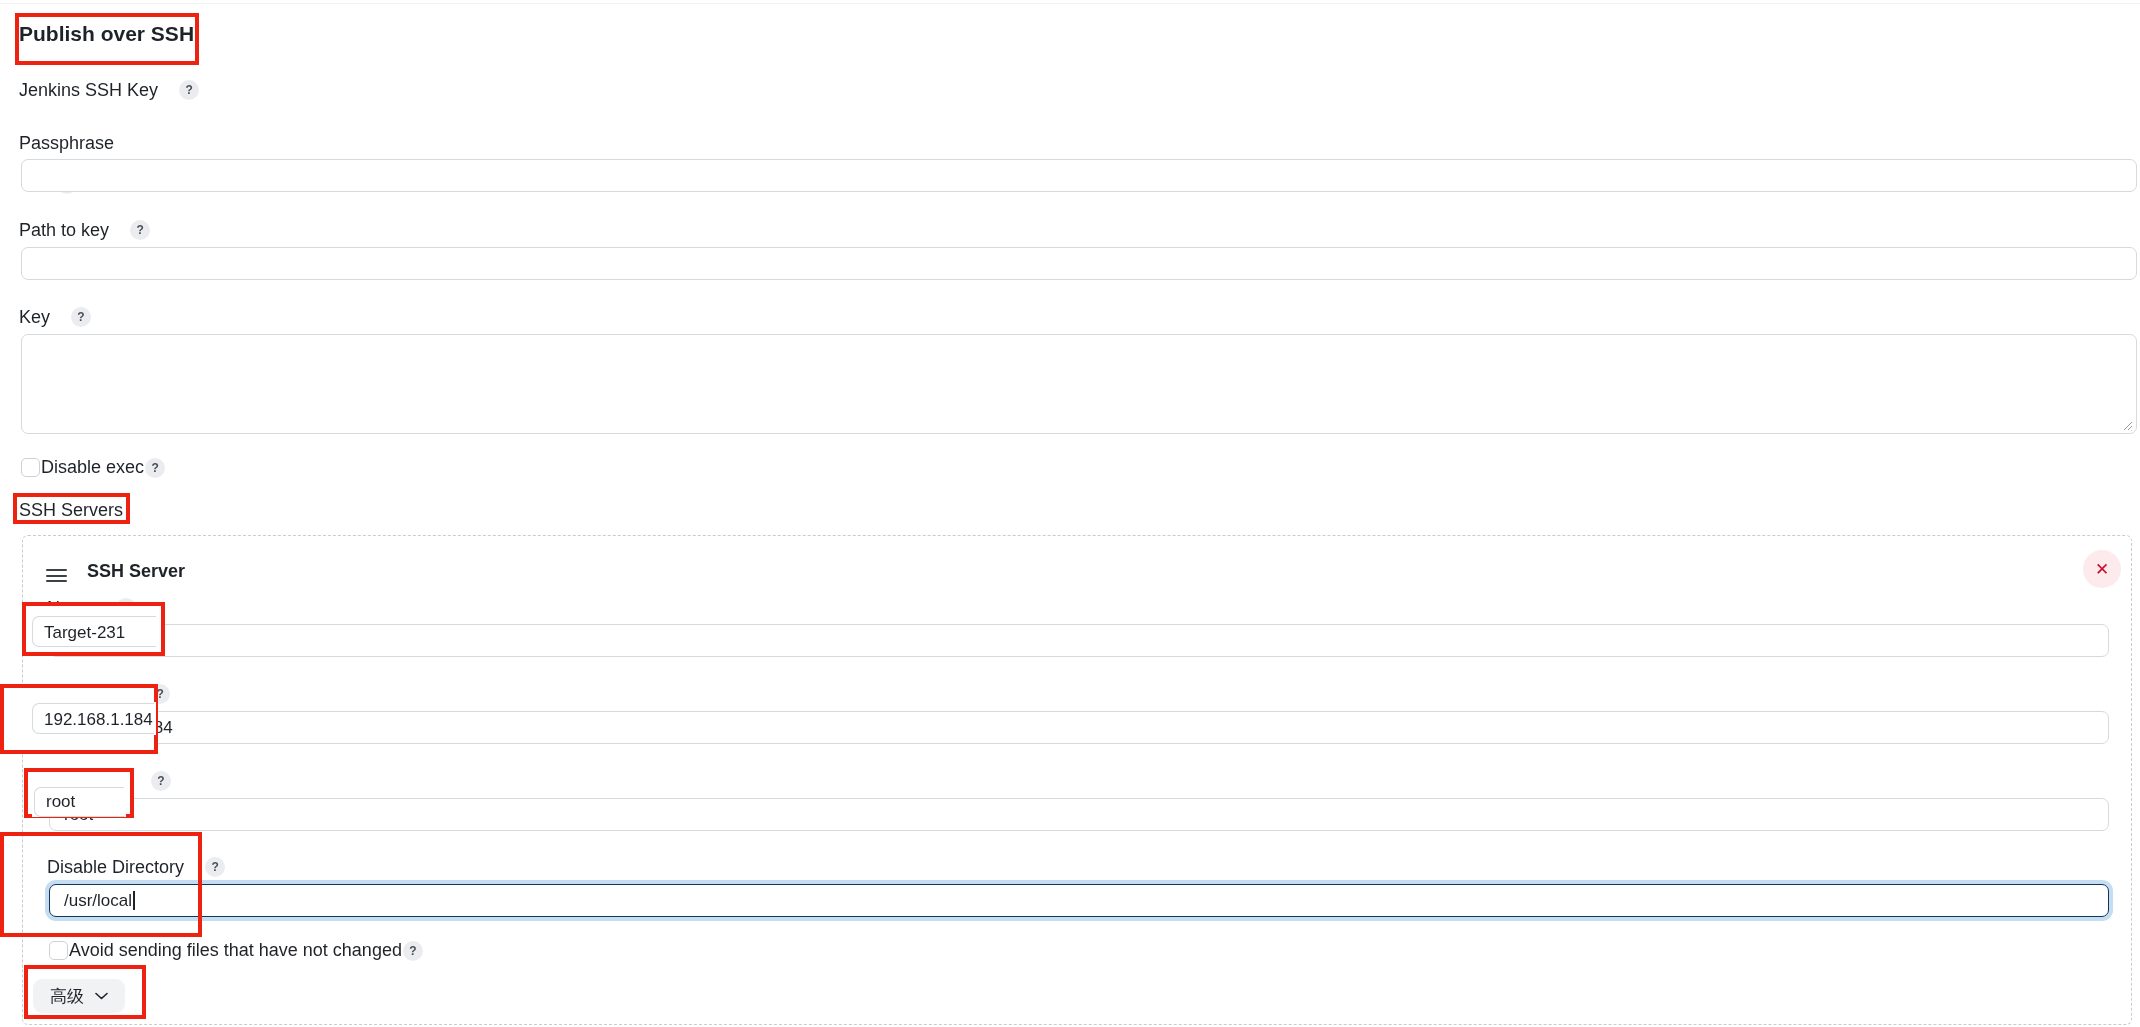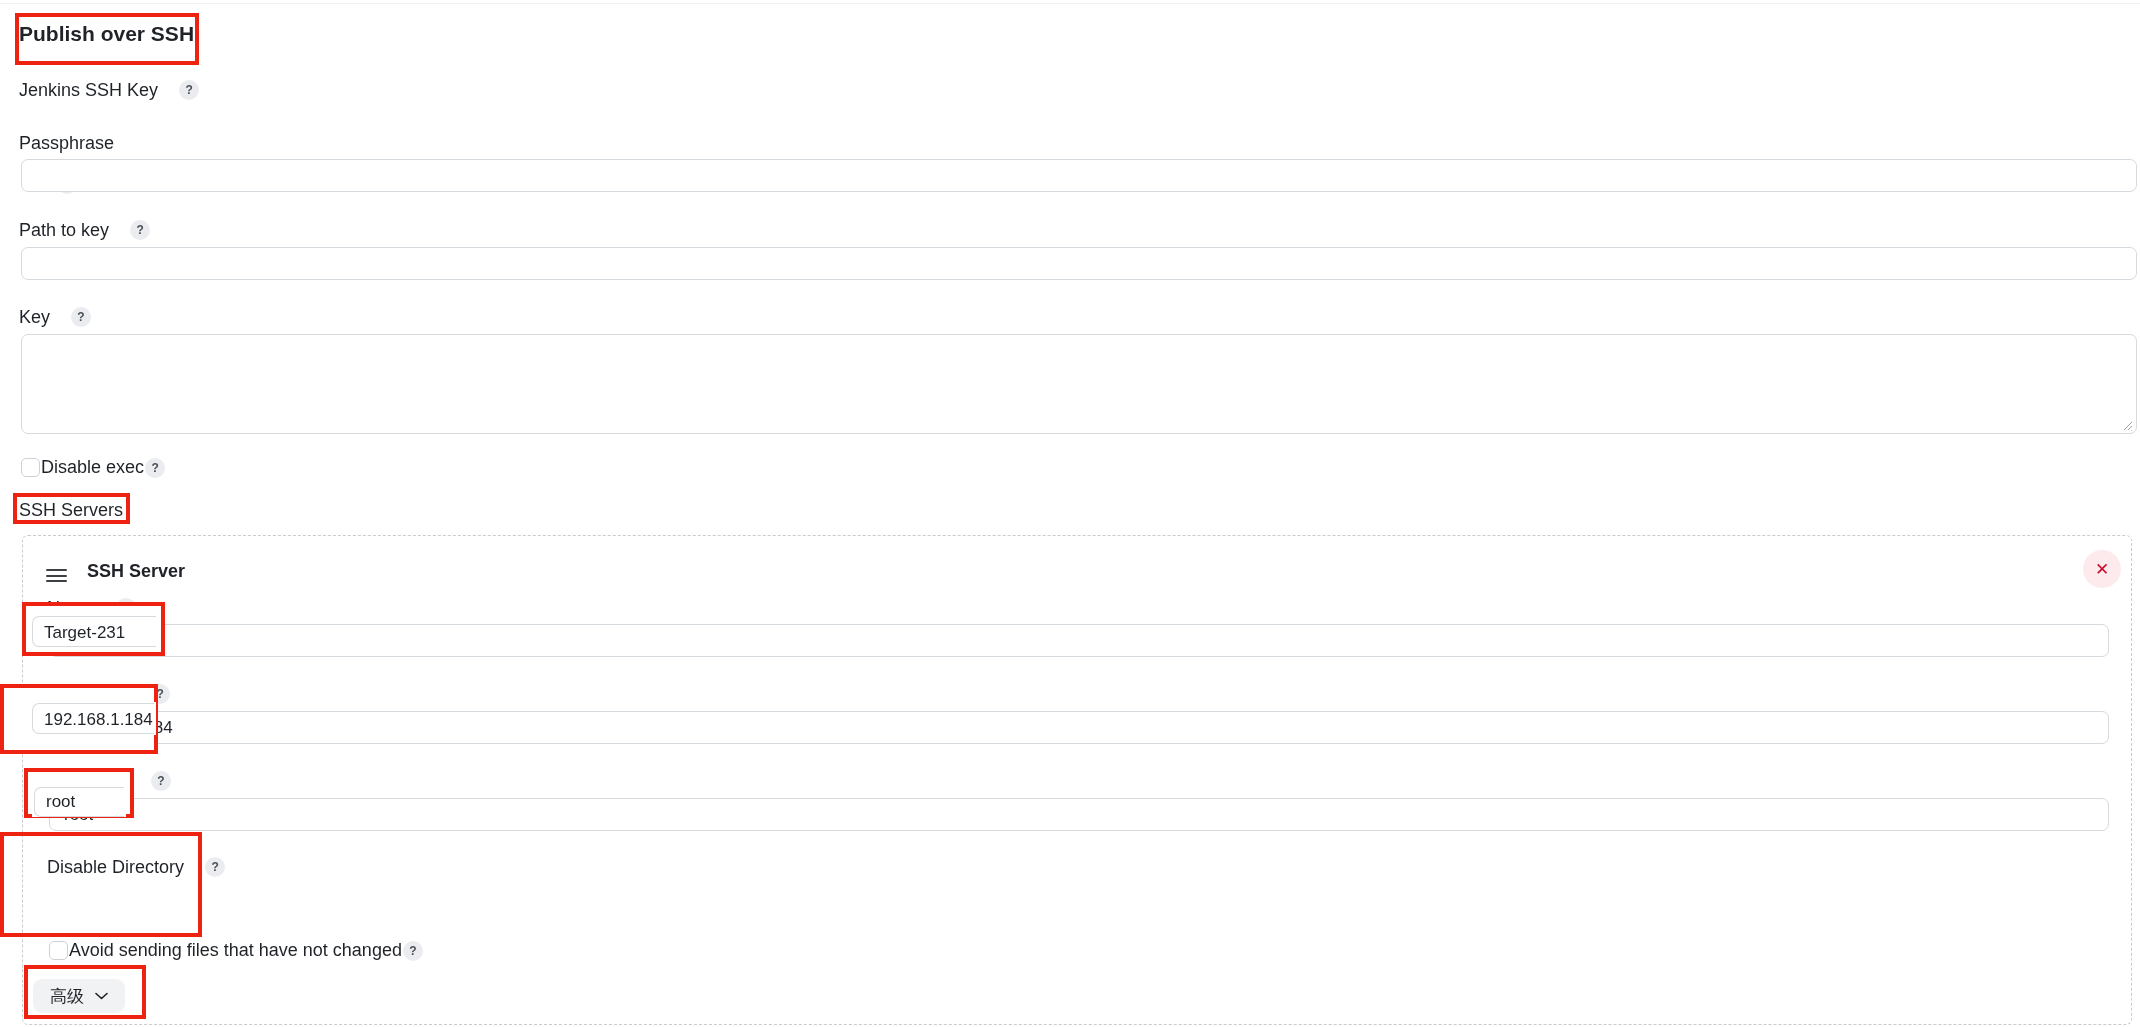--- a/index.html
+++ b/index.html
@@ -240,20 +240,23 @@
     <div class="abs field-label" style="left:24px; top:235px;">
       <span>Username</span>
       <span class="help-icon">?</span>
     </div>
     <div class="abs text-input" style="left:26px; top:262px; width:2060px;">root</div>
 
     <div class="abs field-label" style="left:24px; top:321px;">
       <span>Disable Directory</span>
       <span class="help-icon">?</span>
     </div>
+    <div class="abs text-input focused" style="left:26px; top:348px; width:2060px;">
+      <span>/usr/local</span><span style="display:inline-block; width:1.5px; height:19px; background:#1f2328; vertical-align:-4px; margin-left:1px;"></span>
+    </div>
 
     <div class="abs cb-row" style="left:26px; top:404px;">
       <span class="cb"></span>
       <span>Avoid sending files that have not changed</span>
       <span class="help-icon">?</span>
     </div>
 
     <button class="adv-btn abs" style="left:24px; top:446px;">
       <span>高级</span>
       <svg class="chev" viewBox="0 0 13 8">

